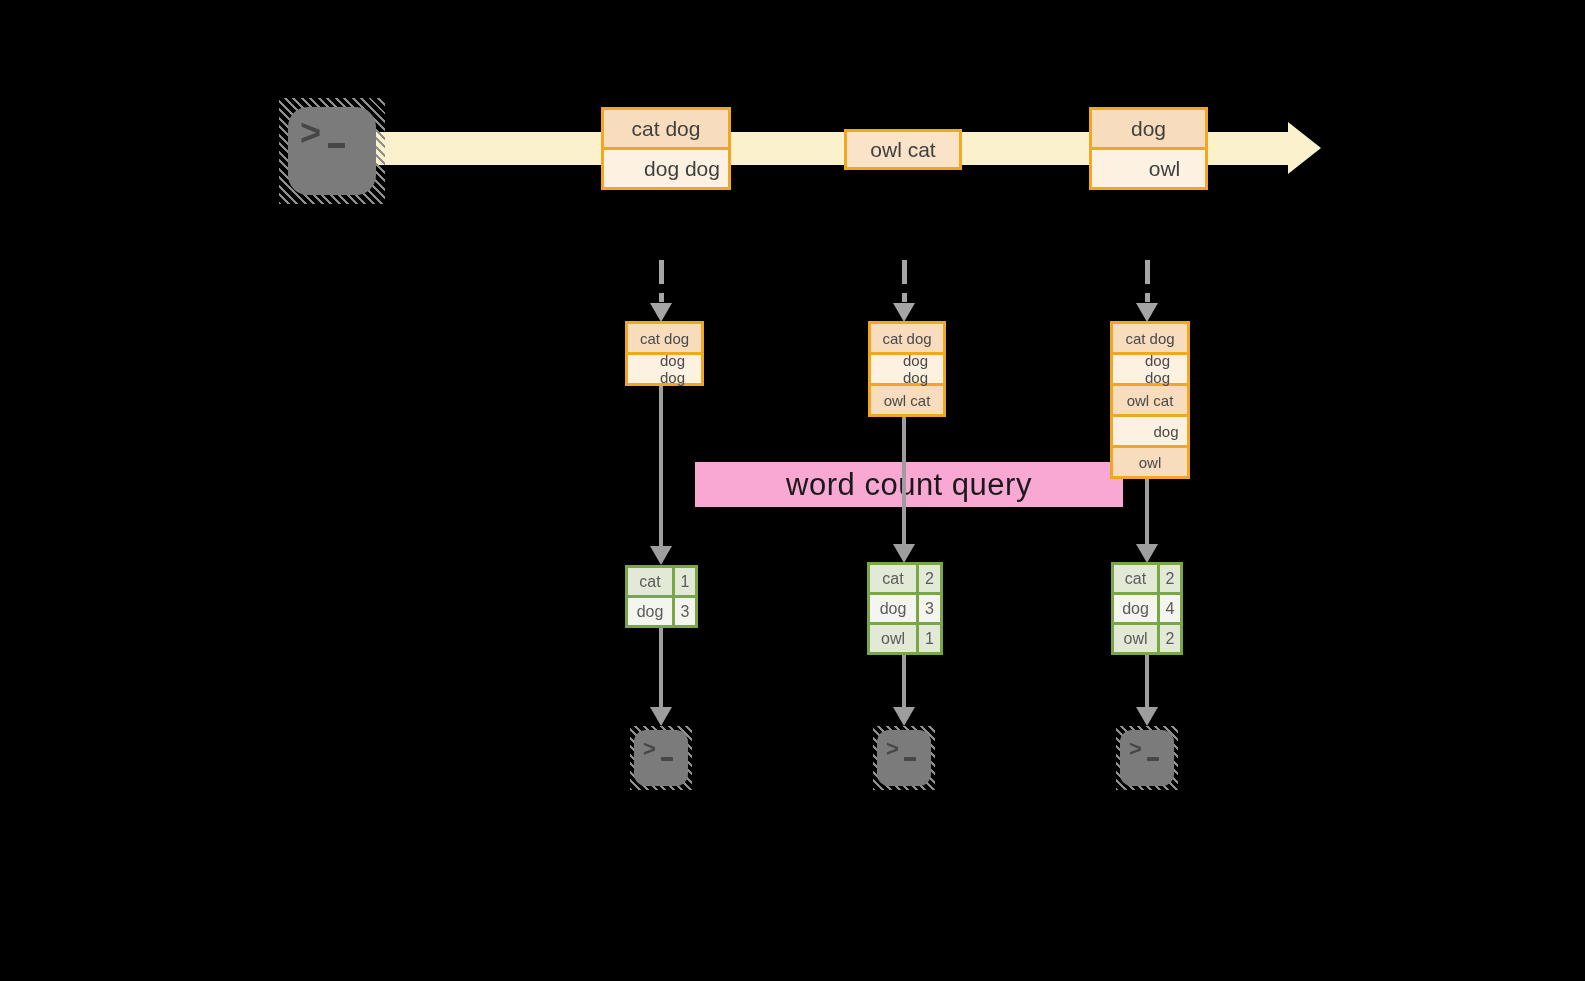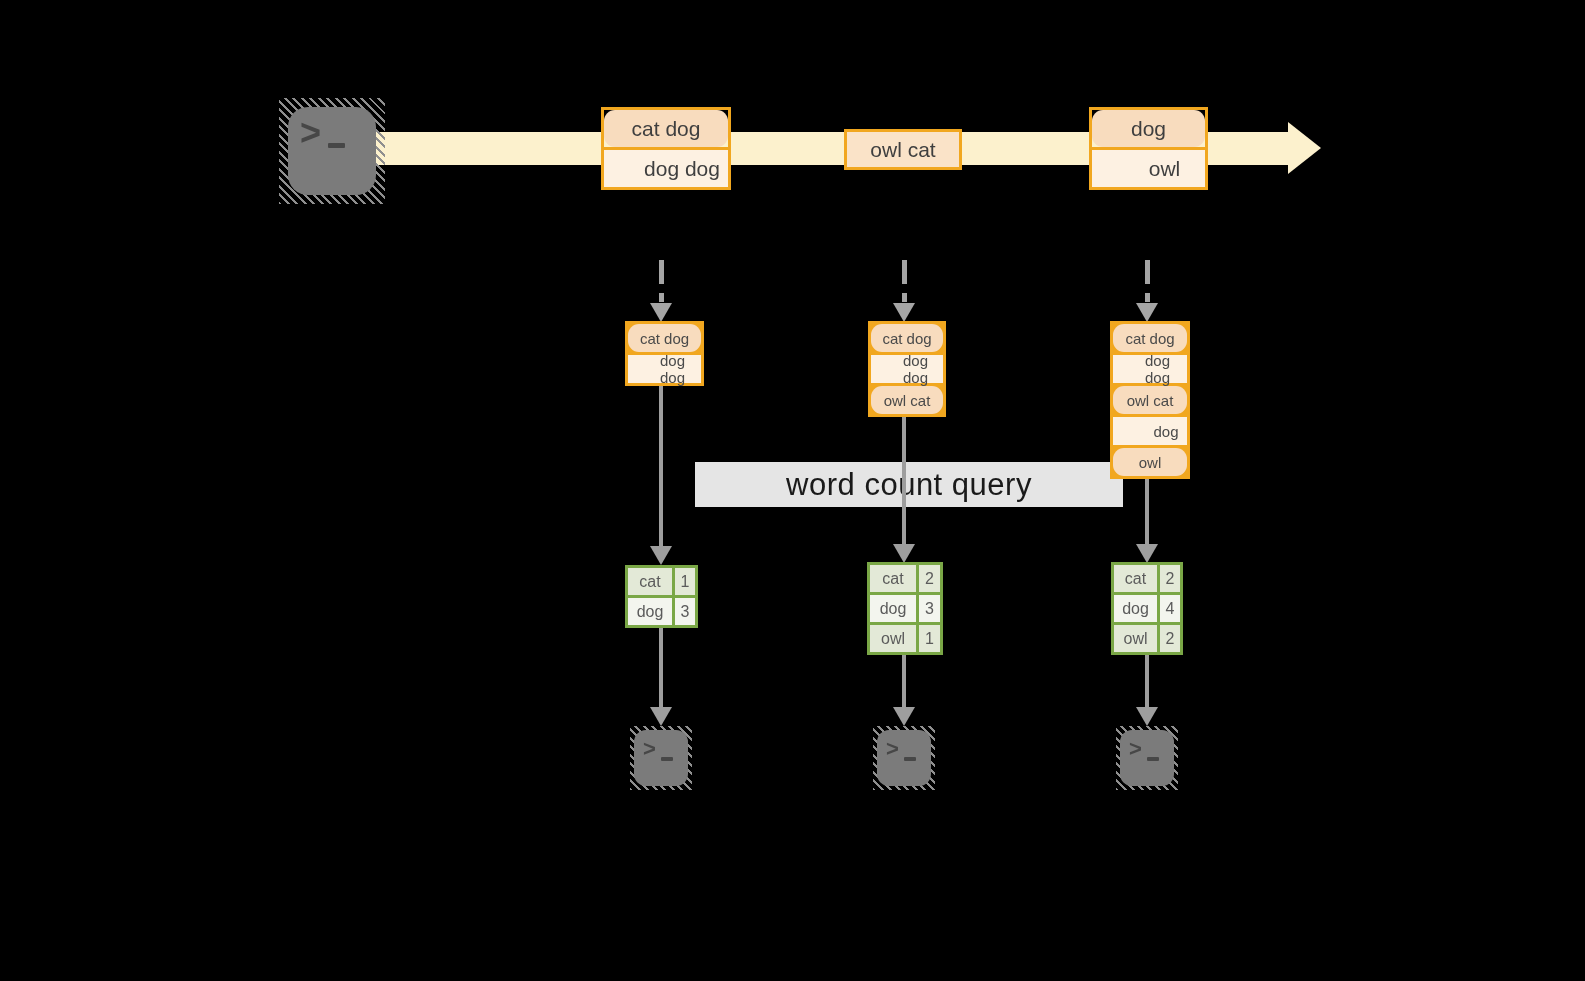--- a/index.html
+++ b/index.html
@@ -16,39 +16,39 @@
   .hatch{background:repeating-linear-gradient(45deg,#8f8f8f 0,#8f8f8f 2px,transparent 2px,transparent 6px);}
   .termbox{position:absolute;background:#7b7b7b;}
   .prompt{position:absolute;font-weight:bold;color:#474747;line-height:1;}
   .uscore{position:absolute;background:#474747;border-radius:1px;}
 
   
   .msg{border:3px solid #f1a71f;display:flex;flex-direction:column;box-sizing:border-box;}
   .msg-row{flex:1;display:flex;align-items:center;justify-content:center;
            font-size:21px;color:#3f3f3f;}
   .msg-row + .msg-row{border-top:3px solid #f1a71f;}
-  .peach{background:#f8dcbe;border-radius:11px;}
+  .peach{background:#f8dcbe;}
   .cream{background:#fdf1e2;padding-left:32px;}
   .peach-lt{background:#fae3c8;}
 
   
   .stack{background:#f1a71f;border:3px solid #f1a71f;display:flex;flex-direction:column;gap:3px;
          box-sizing:content-box;z-index:3;}
   .stack-row{height:28px;display:flex;align-items:center;justify-content:center;
              font-size:15px;color:#4a4a4a;}
 
   
   .dash-line{width:5px;background:repeating-linear-gradient(to bottom,#a5a5a5 0,#a5a5a5 24px,transparent 24px,transparent 33px);z-index:2;}
   .shaft{width:4px;background:#9e9e9e;z-index:2;}
   .tri-down{width:0;height:0;border-left:11px solid transparent;border-right:11px solid transparent;
             border-top:19px solid #9e9e9e;z-index:2;}
   .tri-down.lt{border-top-color:#a5a5a5;}
 
   
-  .banner{background:#e5e5e5;display:flex;align-items:center;justify-content:center;
+  .banner{background:#f9a8d4;display:flex;align-items:center;justify-content:center;
           font-size:31px;color:#1a1a1a;z-index:1;letter-spacing:0.5px;}
 
   
   .wtable{background:#7aa746;border:3px solid #7aa746;display:grid;gap:3px;box-sizing:border-box;z-index:3;}
   .cell{height:27px;display:flex;align-items:center;justify-content:center;
         font-size:16px;color:#5b5b5b;}
   .cell-sage{background:#e3e9d7;}
   .cell-lt{background:#f3f5ee;}
 </style>
 </head>

